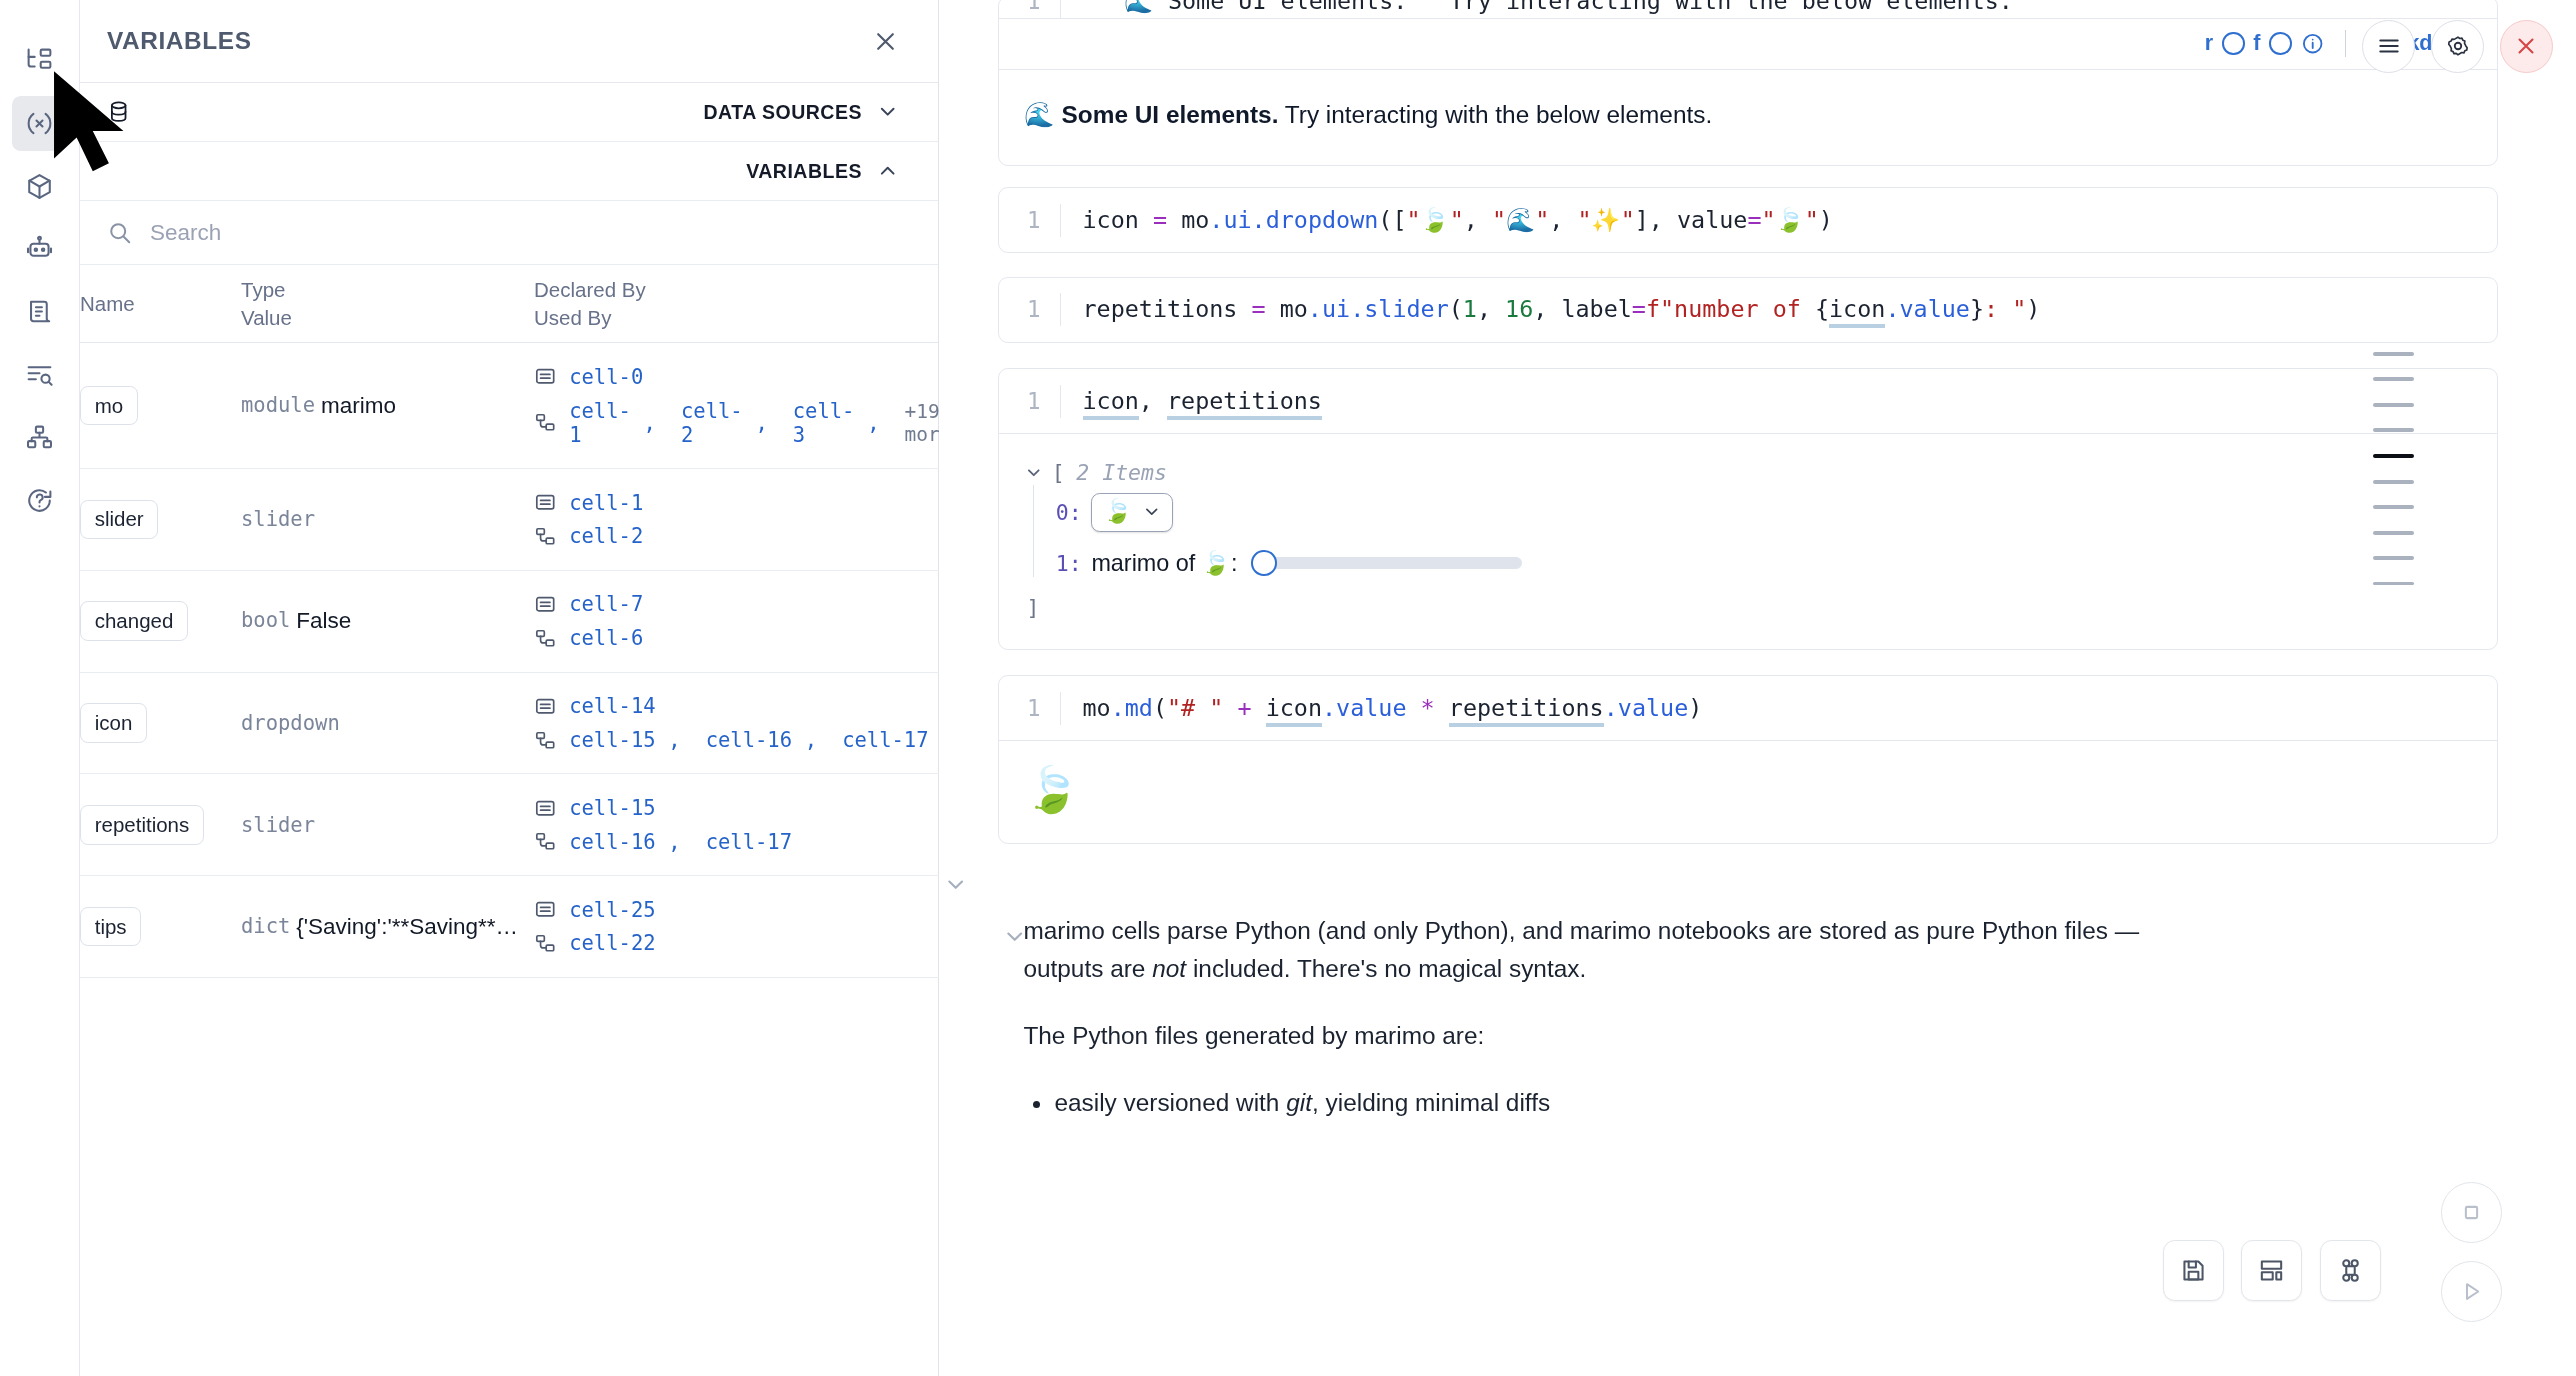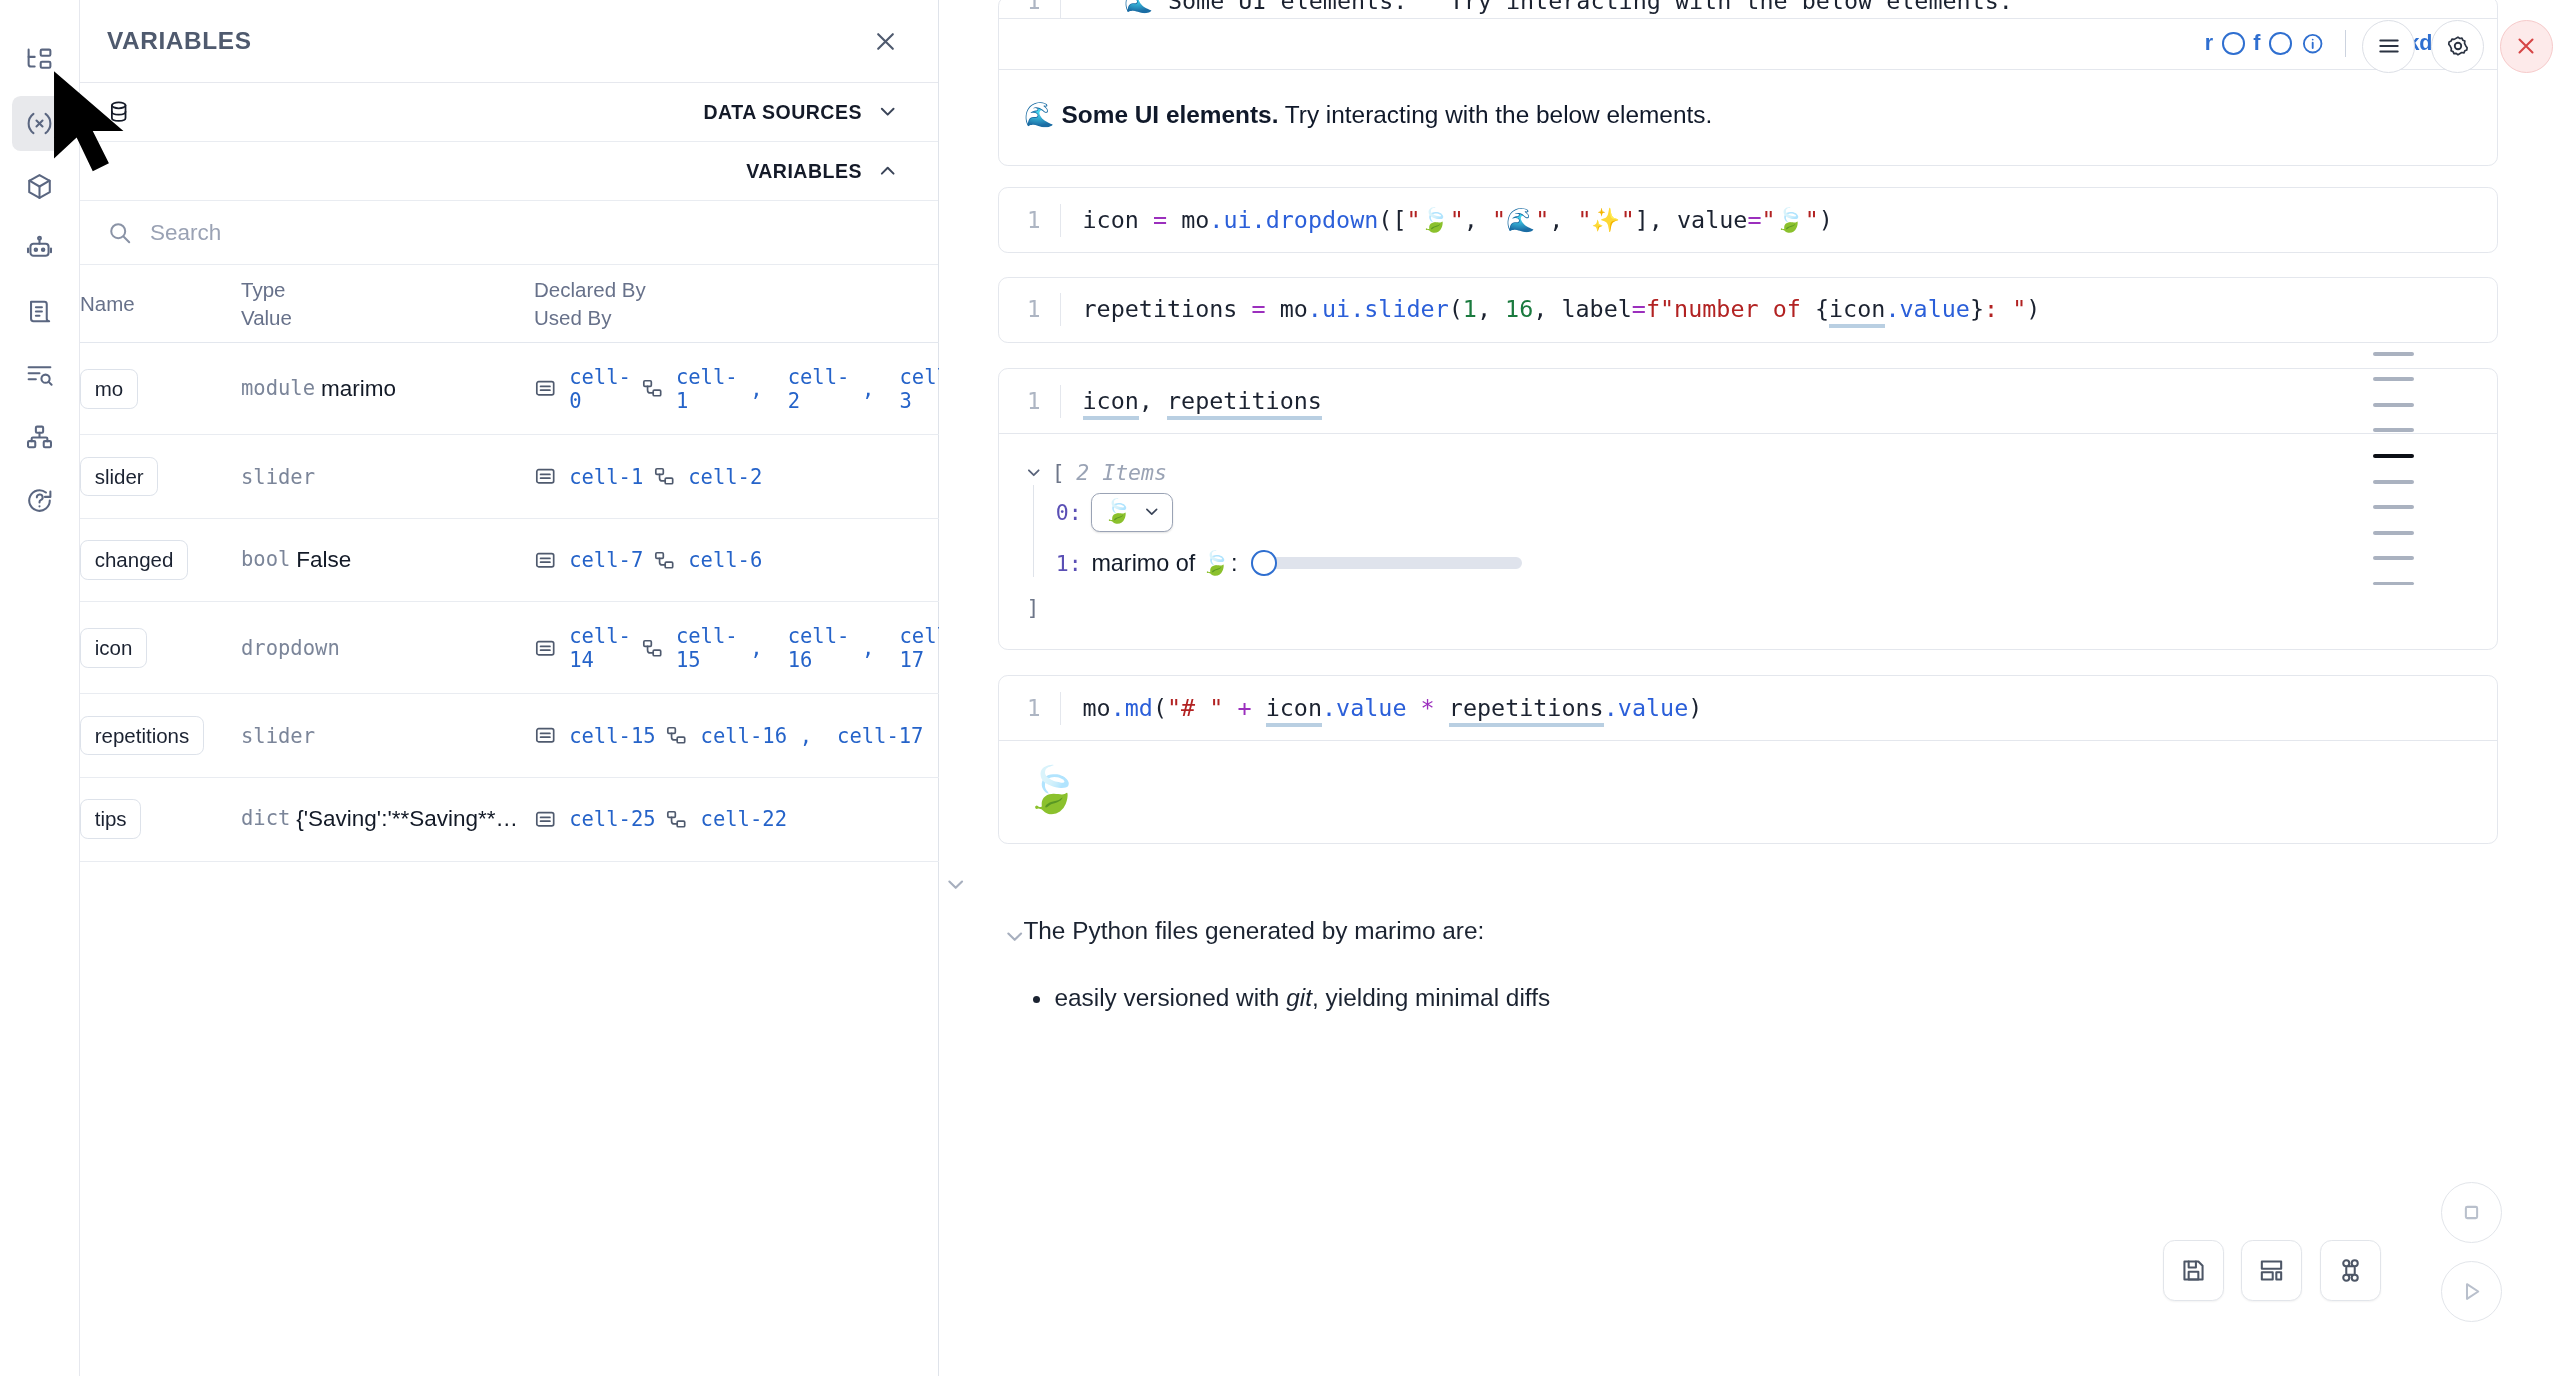--- a/index.html
+++ b/index.html
@@ -118,21 +118,21 @@
   .type-stack { display: flex; flex-direction: row; gap: 5.9px; padding-right: 9.8px; }
   .v-type {
     font-family: "DejaVu Sans Mono", monospace;
     font-size: 20.5px; color: #7b8599;
   }
   .v-value {
     font-size: 22.5px; color: #131a27;
     white-space: nowrap; overflow: hidden; text-overflow: ellipsis;
     max-width: 283px;
   }
-  .decl-stack { display: flex; flex-direction: row; gap: 9.8px; }
+  .decl-stack { display: flex; flex-direction: column; gap: 9.8px; justify-content: center; }
   .decl-line { display: flex; align-items: center; gap: 12.7px; }
   .decl-line svg { width: 22.5px; height: 22.5px; color: #4f5a6e; flex: 0 0 22.5px; }
   .cell-link {
     font-family: "DejaVu Sans Mono", monospace;
     font-size: 20.5px; color: #2563c9; cursor: pointer;
   }
   .cell-sep { font-family:"DejaVu Sans Mono", monospace; font-size: 20.5px; color: #2563c9; }
   .more-txt { font-size: 19.5px; color: #707b90; font-family:"DejaVu Sans Mono", monospace; }
 
   
@@ -719,20 +719,21 @@
           </svg>
       </div>
 
       <div style="margin-top:68px; position:relative;">
         <div class="md-chev" style="left:3.9px; top:11.7px;">
           <svg viewBox="0 0 24 24" fill="none" stroke="currentColor" stroke-width="2" stroke-linecap="round" stroke-linejoin="round">
               <path d="M6 9l6 6 6-6"></path>
             </svg>
         </div>
         <div style="padding-left:25.4px;">
+          <p class="para"><span>marimo cells parse Python (and only Python), and marimo notebooks are stored as pure Python files — outputs are </span><i>not</i><span> included. There's no magical syntax.</span></p>
           <p class="para">The Python files generated by marimo are:</p>
           <ul class="bullets">
             <li><span>easily versioned with </span><i>git</i><span>, yielding minimal diffs</span></li>
           </ul>
         </div>
       </div>
 
     </div>
 
     <div class="minimap" id="minimap" style="top:352px;">

